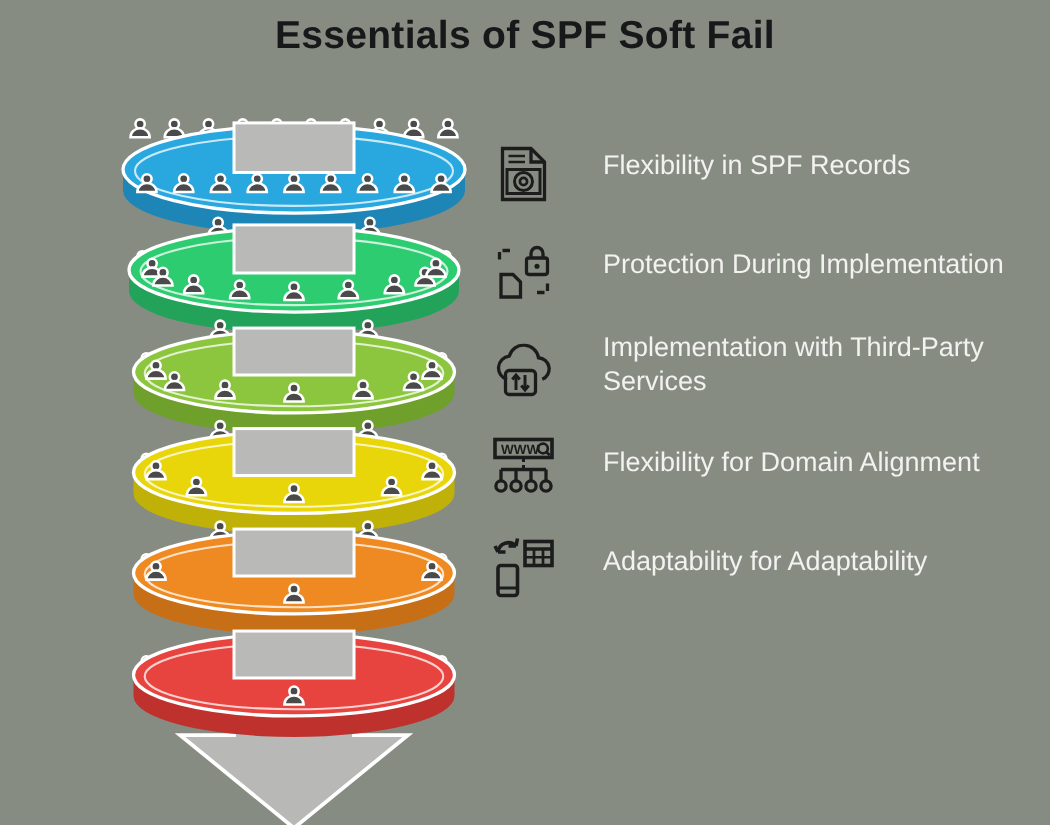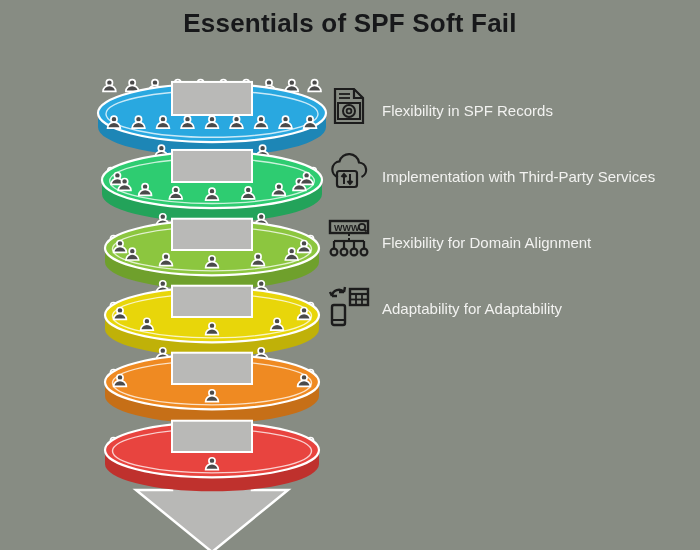--- a/index.html
+++ b/index.html
@@ -5,21 +5,21 @@
   html,body{margin:0;padding:0;}
   body{
     width:700px;height:550px;
     background:#878c83;
     font-family:"Liberation Sans", sans-serif;
     overflow:hidden;
     position:relative;
   }
   #infographic{
     position:absolute;inset:0;
-    width:564px;height:550px;padding-left:16px;
+    width:564px;height:550px;
   }
   .title{
     position:absolute;
     top:8px;left:0;width:700px;
     text-align:center;
     font-size:26px;
     font-weight:bold;
     color:#17181a;
     letter-spacing:0.2px;
   }
@@ -30,28 +30,29 @@
   }
   .legend-row{
     display:flex;
     align-items:center;
     height:66px;
     gap:10px;
   }
   .legend-icon{
     width:46px;height:48px;
     flex:0 0 46px;
-    display:flex;align-items:flex-start;justify-content:center;
+    display:flex;align-items:flex-end;justify-content:center;
   }
   .legend-label{
-    font-size:15px;
+    font-size:18px;
     color:#f2f2f0;
     line-height:1.28;
     font-weight:normal;
     max-width:300px;
+    margin-left:20px;
   }
   svg{display:block;}
 </style>
 </head>
 <body>
 
 <div id="infographic">
 
   <div class="title">Essentials of SPF Soft Fail</div>
 
@@ -254,20 +255,33 @@
           <line x1="7" y1="7" x2="18" y2="7" stroke="#1c1c1c" stroke-width="1.8"></line>
           <line x1="7" y1="11" x2="18" y2="11" stroke="#1c1c1c" stroke-width="1.8"></line>
           <rect x="6" y="16" width="22" height="16" fill="none" stroke="#1c1c1c" stroke-width="2"></rect>
           <circle cx="17" cy="24" r="6" fill="none" stroke="#1c1c1c" stroke-width="2"></circle>
           <circle cx="17" cy="24" r="2.4" fill="none" stroke="#1c1c1c" stroke-width="1.8"></circle>
         </svg>
       </span>
       <span class="legend-label">Flexibility in SPF Records</span>
     </div>
 
+    <div class="legend-row">
+      <span class="legend-icon">
+        <svg width="40" height="40" viewBox="0 0 40 40">
+          <path d="M4 12 V6 H12" fill="none" stroke="#1c1c1c" stroke-width="2.2" stroke-dasharray="5 3"></path>
+          <path d="M36 28 V34 H28" fill="none" stroke="#1c1c1c" stroke-width="2.2" stroke-dasharray="5 3"></path>
+          <path d="M5 22 H13 L18 27 V37 H5 Z" fill="none" stroke="#1c1c1c" stroke-width="2.2"></path>
+          <rect x="22" y="11" width="14" height="11" rx="1.6" fill="none" stroke="#1c1c1c" stroke-width="2.2"></rect>
+          <path d="M25 11 V8 a4 4 0 0 1 8 0 V11" fill="none" stroke="#1c1c1c" stroke-width="2.2"></path>
+          <circle cx="29" cy="16.5" r="1.7" fill="#1c1c1c"></circle>
+        </svg>
+      </span>
+      <span class="legend-label">Protection During Implementation</span>
+    </div>
 
     <div class="legend-row">
       <span class="legend-icon">
         <svg width="40" height="38" viewBox="0 0 40 38">
           <path d="M9 24 a8 8 0 0 1 1.5 -15.6 A10 10 0 0 1 30 9.5 a7.5 7.5 0 0 1 2.5 14.4" fill="none" stroke="#1c1c1c" stroke-width="2.2"></path>
           <rect x="8" y="18" width="20" height="16" rx="2.4" fill="none" stroke="#1c1c1c" stroke-width="2.2"></rect>
           <line x1="15" y1="21" x2="15" y2="31" stroke="#1c1c1c" stroke-width="2"></line>
           <line x1="21" y1="21" x2="21" y2="31" stroke="#1c1c1c" stroke-width="2"></line>
           <path d="M12.5 24 L15 21 L17.5 24" fill="none" stroke="#1c1c1c" stroke-width="2"></path>
           <path d="M18.5 28 L21 31 L23.5 28" fill="none" stroke="#1c1c1c" stroke-width="2"></path>

